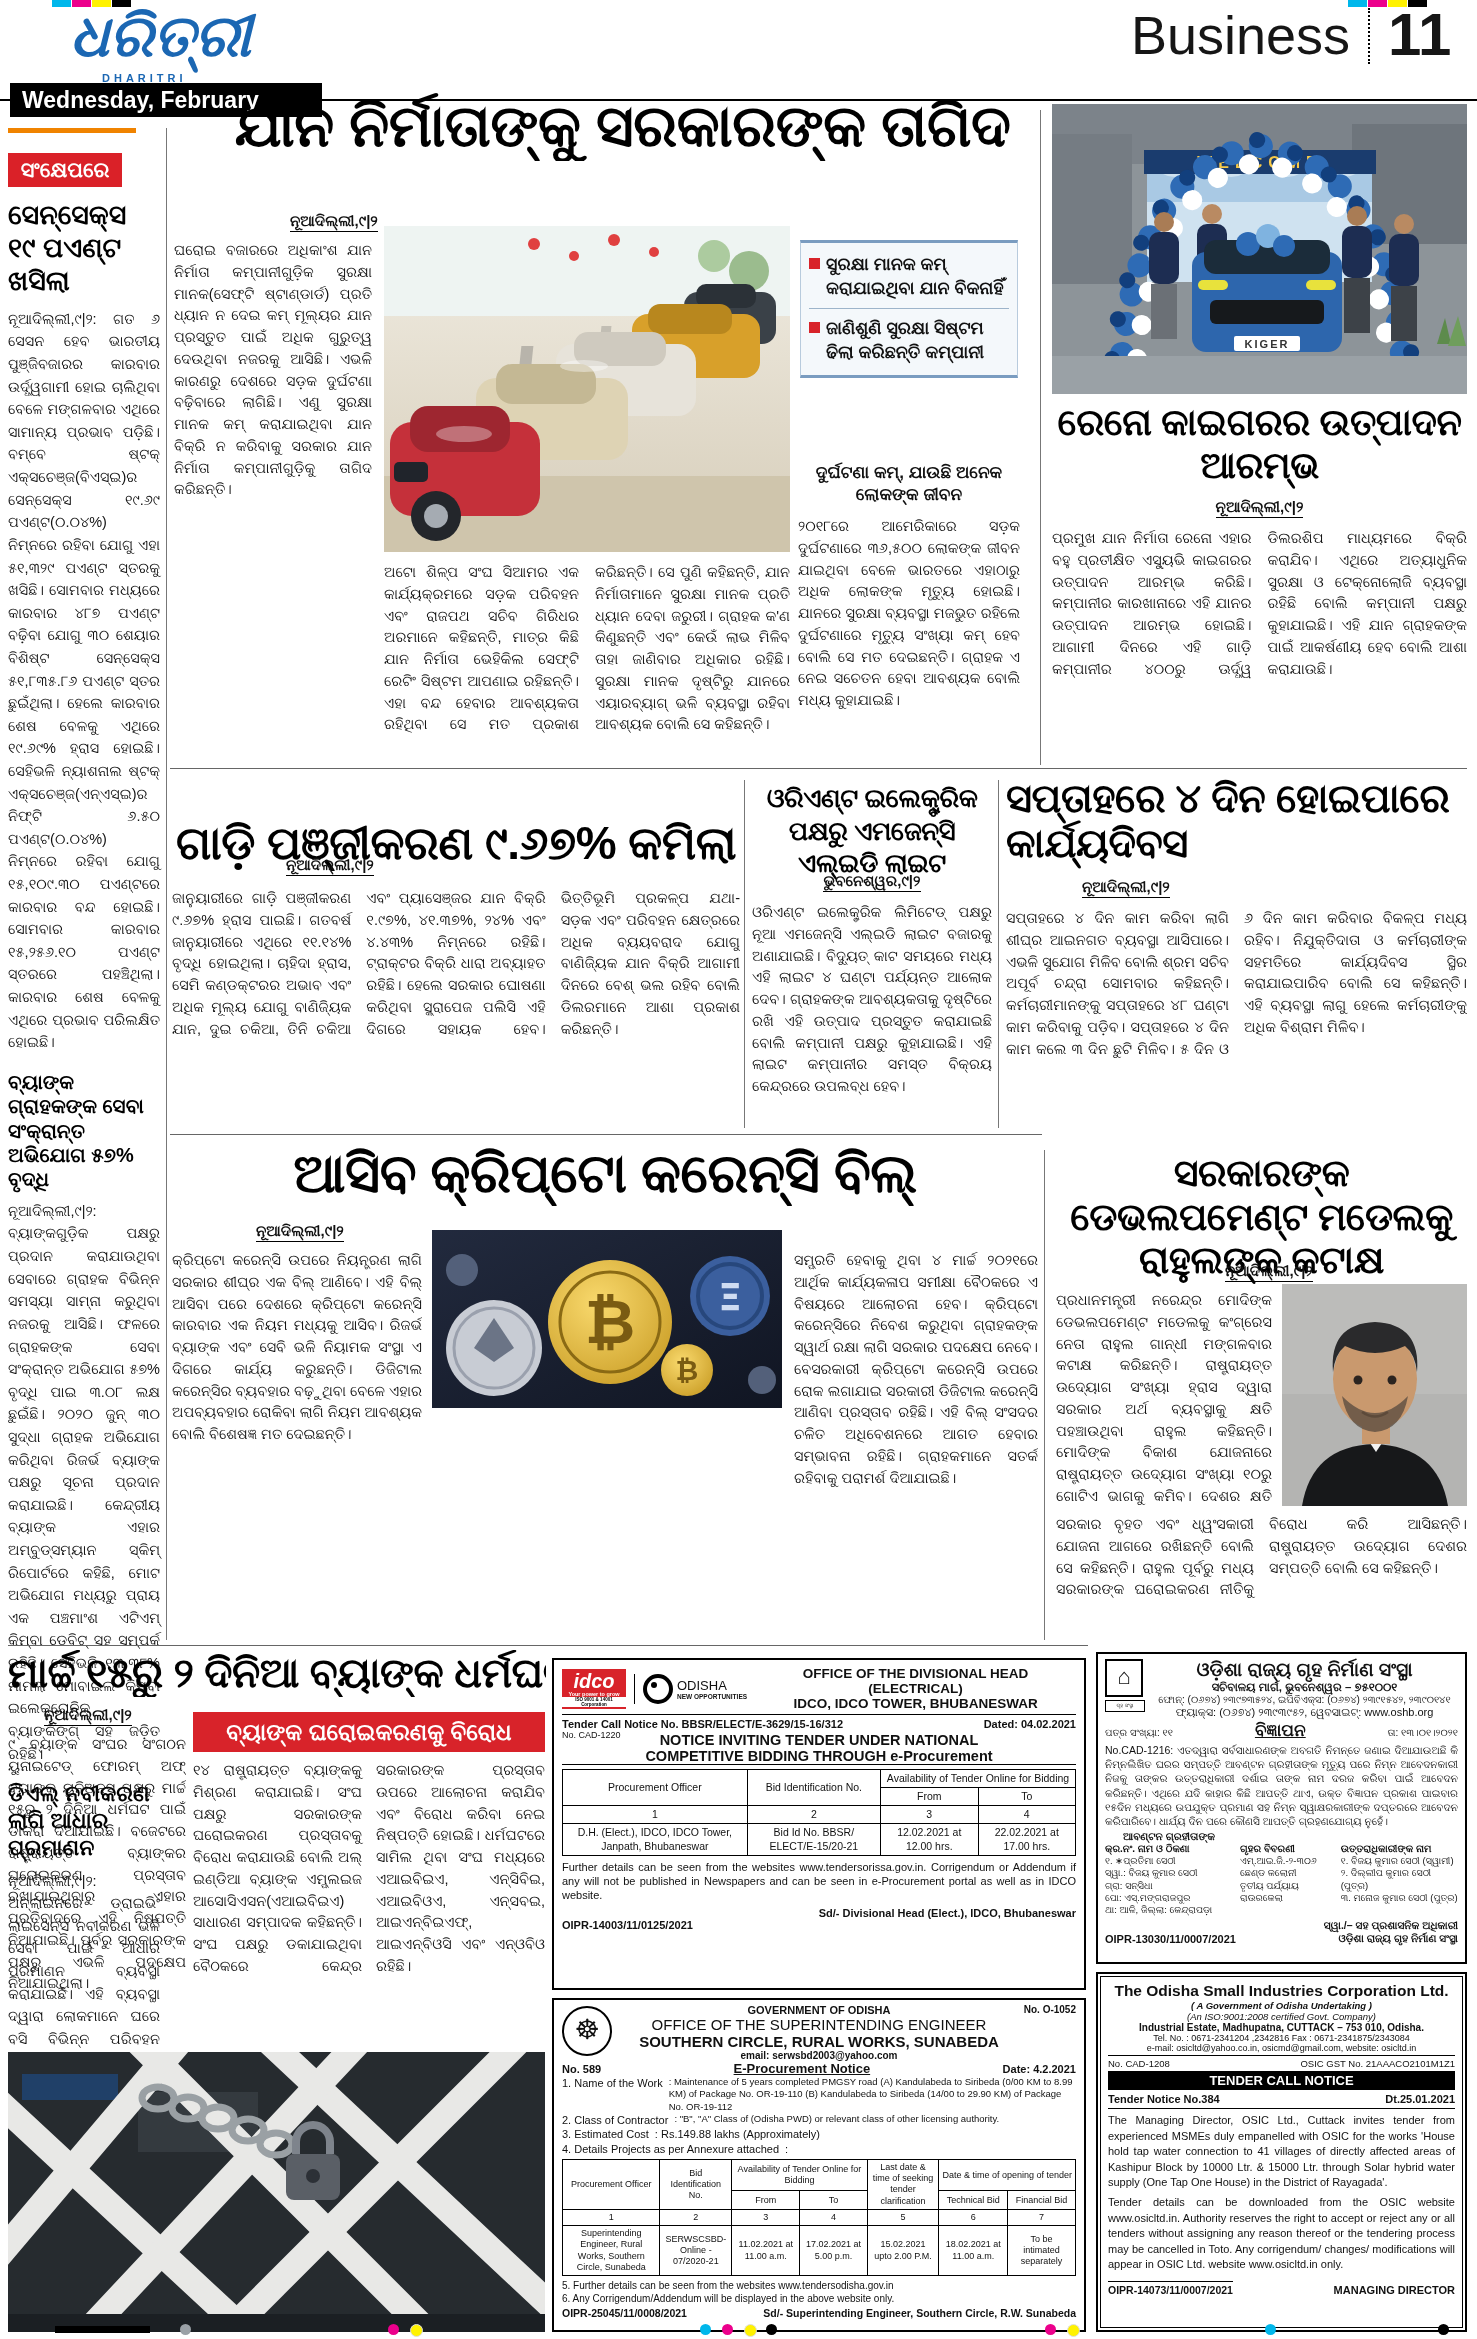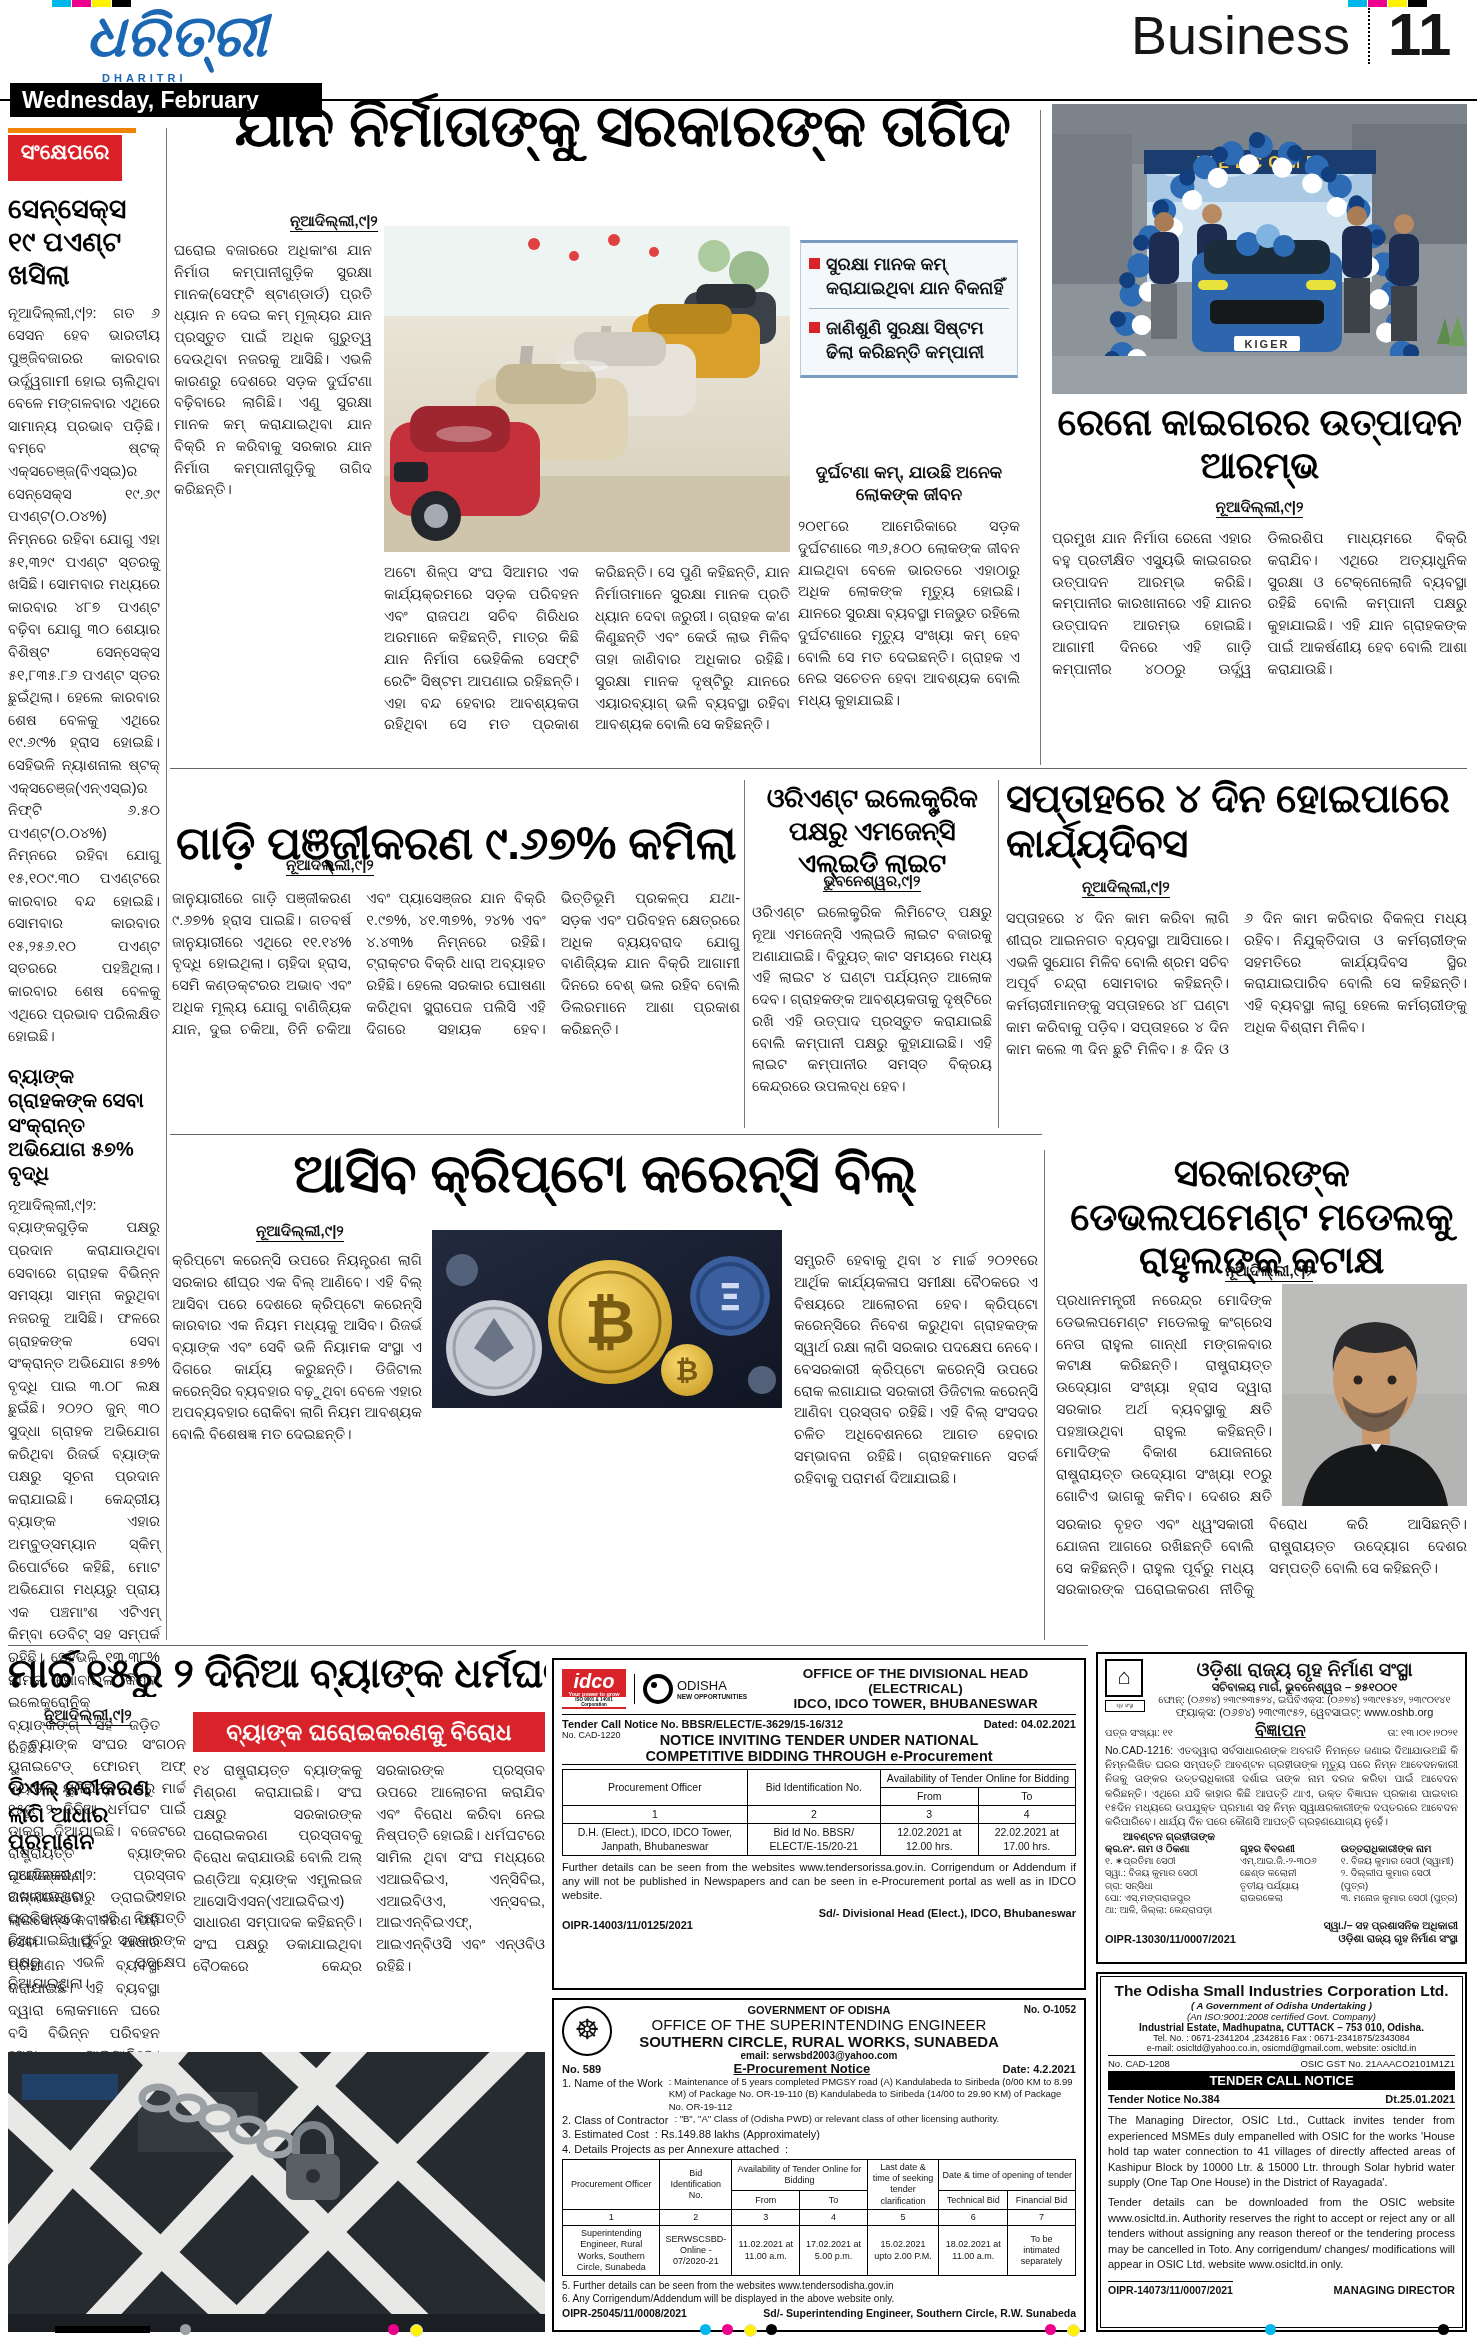--- a/index.html
+++ b/index.html
@@ -47,31 +47,31 @@
 
 <div class="page">
 
   <div class="abs" style="left:52px;top:0;">
     <span class="regbar" style="background:#00b7eb"></span><span class="regbar" style="background:#ec008c"></span><span class="regbar" style="background:#fff200"></span><span class="regbar" style="background:#000"></span>
   </div>
   <div class="abs" style="left:1348px;top:0;">
     <span class="regbar" style="background:#00b7eb"></span><span class="regbar" style="background:#ec008c"></span><span class="regbar" style="background:#fff200"></span><span class="regbar" style="background:#000"></span>
   </div>
 
-  <div class="abs masthead" style="left:86px;top:2px;">ଧରିତ୍ରୀ</div>
+  <div class="abs masthead" style="left:70px;top:2px;">ଧରିତ୍ରୀ</div>
   <div class="abs masthead-sub" style="left:102px;top:72px;">DHARITRI</div>
   <div class="abs section-title" style="left:760px;top:4px;width:590px;text-align:right;">Business</div>
   <div class="abs" style="left:1368px;top:8px;height:56px;border-left:2px dotted #000;"></div>
   <div class="abs pageno" style="left:1388px;top:0px;">11</div>
   <div class="abs hline" style="left:0;top:99px;width:1477px;"></div>
   <div class="abs datebar" style="left:10px;top:83px;width:312px;height:34px;">Wednesday, February 10/2021</div>
 
   <div class="abs" style="left:8px;top:128px;width:152px;">
     <div style="width:128px;height:5px;background:#f08300;"></div>
-    <div class="brieflabel" style="width:114px;height:46px;margin-top:2px;">ସଂକ୍ଷେପରେ</div>
+    <div class="brieflabel" style="width:114px;height:34px;margin-top:20px;">ସଂକ୍ଷେପରେ</div>
     <div class="briefhead" style="font-size:27px;margin-top:12px;">ସେନ୍‌ସେକ୍ସ ୧୯ ପଏଣ୍ଟ ଖସିଲା</div>
     <div class="brief-body" style="margin-top:10px;">ନୂଆଦିଲ୍ଲୀ,୯|୨: ଗତ ୬ ସେସନ ହେବ ଭାରତୀୟ ପୁଞ୍ଜିବଜାରର କାରବାର ଉର୍ଦ୍ଧ୍ୱଗାମୀ ହୋଇ ଚାଲିଥିବା ବେଳେ ମଙ୍ଗଳବାର ଏଥିରେ ସାମାନ୍ୟ ପ୍ରଭାବ ପଡ଼ିଛି। ବମ୍ବେ ଷ୍ଟକ୍ ଏକ୍ସଚେଞ୍ଜ(ବିଏସ୍‌ଇ)ର ସେନ୍‌ସେକ୍ସ ୧୯.୬୯ ପଏଣ୍ଟ(୦.୦୪%) ନିମ୍ନରେ ରହିବା ଯୋଗୁ ଏହା ୫୧,୩୨୯ ପଏଣ୍ଟ ସ୍ତରକୁ ଖସିଛି। ସୋମବାର ମଧ୍ୟରେ କାରବାର ୪୮୭ ପଏଣ୍ଟ ବଢ଼ିବା ଯୋଗୁ ୩୦ ଶେୟାର ବିଶିଷ୍ଟ ସେନ୍‌ସେକ୍ସ ୫୧,୮୩୫.୮୬ ପଏଣ୍ଟ ସ୍ତର ଛୁଇଁଥିଲା। ହେଲେ କାରବାର ଶେଷ ବେଳକୁ ଏଥିରେ ୧୯.୬୯% ହ୍ରାସ ହୋଇଛି। ସେହିଭଳି ନ୍ୟାଶନାଲ ଷ୍ଟକ୍ ଏକ୍ସଚେଞ୍ଜ(ଏନ୍ଏସ୍ଇ)ର ନିଫ୍ଟି ୬.୫୦ ପଏଣ୍ଟ(୦.୦୪%) ନିମ୍ନରେ ରହିବା ଯୋଗୁ ୧୫,୧୦୯.୩୦ ପଏଣ୍ଟରେ କାରବାର ବନ୍ଦ ହୋଇଛି। ସୋମବାର କାରବାର ୧୫,୨୫୬.୧୦ ପଏଣ୍ଟ ସ୍ତରରେ ପହଞ୍ଚିଥିଲା। କାରବାର ଶେଷ ବେଳକୁ ଏଥିରେ ପ୍ରଭାବ ପରିଲକ୍ଷିତ ହୋଇଛି।</div>
     <div class="briefhead" style="font-size:20px;margin-top:16px;">ବ୍ୟାଙ୍କ ଗ୍ରାହକଙ୍କ ସେବା ସଂକ୍ରାନ୍ତ ଅଭିଯୋଗ ୫୭% ବୃଦ୍ଧି</div>
     <div class="brief-body" style="margin-top:8px;">ନୂଆଦିଲ୍ଲୀ,୯|୨: ବ୍ୟାଙ୍କଗୁଡ଼ିକ ପକ୍ଷରୁ ପ୍ରଦାନ କରାଯାଉଥିବା ସେବାରେ ଗ୍ରାହକ ବିଭିନ୍ନ ସମସ୍ୟା ସାମ୍ନା କରୁଥିବା ନଜରକୁ ଆସିଛି। ଫଳରେ ଗ୍ରାହକଙ୍କ ସେବା ସଂକ୍ରାନ୍ତ ଅଭିଯୋଗ ୫୭% ବୃଦ୍ଧି ପାଇ ୩.୦୮ ଲକ୍ଷ ଛୁଇଁଛି। ୨୦୨୦ ଜୁନ୍ ୩୦ ସୁଦ୍ଧା ଗ୍ରାହକ ଅଭିଯୋଗ କରିଥିବା ରିଜର୍ଭ ବ୍ୟାଙ୍କ ପକ୍ଷରୁ ସୂଚନା ପ୍ରଦାନ କରାଯାଇଛି। କେନ୍ଦ୍ରୀୟ ବ୍ୟାଙ୍କ ଏହାର ଅମ୍ବୁଡ୍ସମ୍ୟାନ ସ୍କିମ୍ ରିପୋର୍ଟରେ କହିଛି, ମୋଟ ଅଭିଯୋଗ ମଧ୍ୟରୁ ପ୍ରାୟ ଏକ ପଞ୍ଚମାଂଶ ଏଟିଏମ୍ କିମ୍ବା ଡେବିଟ୍ ସହ ସମ୍ପର୍କ ରହିଛି। ସେହିଭଳି ୧୩.୩୮% ମାମଲା ମୋବାଇଲ କିମ୍ବା ଇଲେକ୍ଟ୍ରୋନିକ୍ ବ୍ୟାଙ୍କିଙ୍ଗ୍ ସହ ଜଡ଼ିତ ରହିଛି।</div>
     <div class="briefhead" style="font-size:22px;margin-top:16px;">ଡିଏଲ୍ ନବୀକରଣ ଲାଗି ଆଧାର ପ୍ରମାଣନ</div>
     <div class="brief-body" style="margin-top:8px;">ନୂଆଦିଲ୍ଲୀ,୯|୨: ଅନ୍‌ଲାଇନରେ ଡ୍ରାଇଭିଂ ଲାଇସେନ୍ସ ନବୀକରଣ ଭଳି ସେବା ପାଇଁ ଆଧାର ପ୍ରମାଣନ ବ୍ୟବସ୍ଥା କରାଯାଇଛି। ଏହି ବ୍ୟବସ୍ଥା ଦ୍ୱାରା ଲୋକମାନେ ଘରେ ବସି ବିଭିନ୍ନ ପରିବହନ ସେବା ପାଇପାରିବେ। ଏଥିପାଇଁ କାର୍ଯ୍ୟାଳୟ ଯିବାକୁ ପଡ଼ିବ ନାହିଁ। ସେହିଭଳି ଯେଉଁ ବ୍ୟକ୍ତି ଆଧାର ପ୍ରମାଣନ କରାଇବାକୁ ଚାହୁଁନାହାନ୍ତି ସେମାନେ ଅଫ୍‌ଲାଇନରେ କାର୍ଯ୍ୟାଳୟ ଯାଇ ଏହି ସେବାଗୁଡ଼ିକ ଲାଭ କରିପାରିବେ।</div>
   </div>
   <div class="abs vline" style="left:166px;top:128px;height:1512px;"></div>
 
   <div class="abs odhead" style="left:200px;top:92px;width:845px;font-size:58px;text-align:center;white-space:nowrap;overflow:hidden;">ଯାନ ନିର୍ମାତାଙ୍କୁ ସରକାରଙ୍କ ତାଗିଦ</div>

